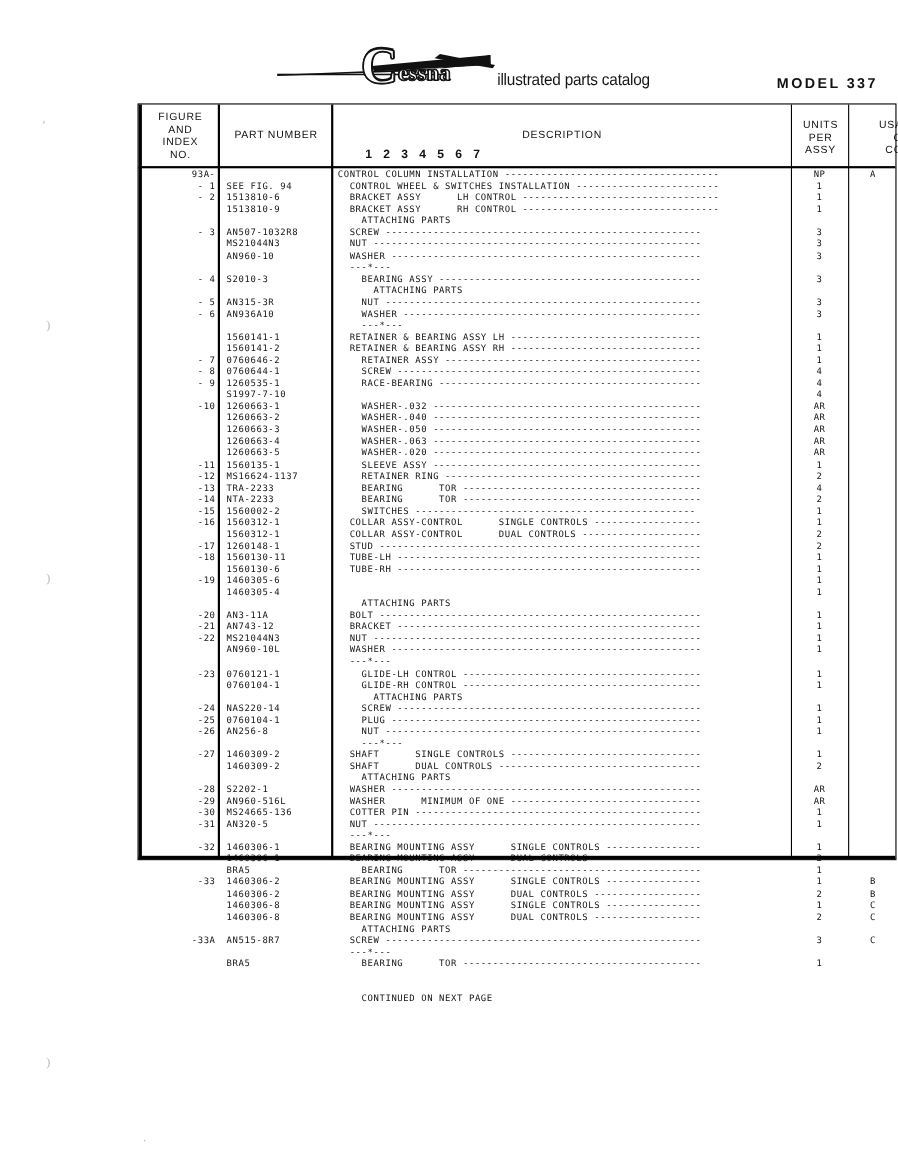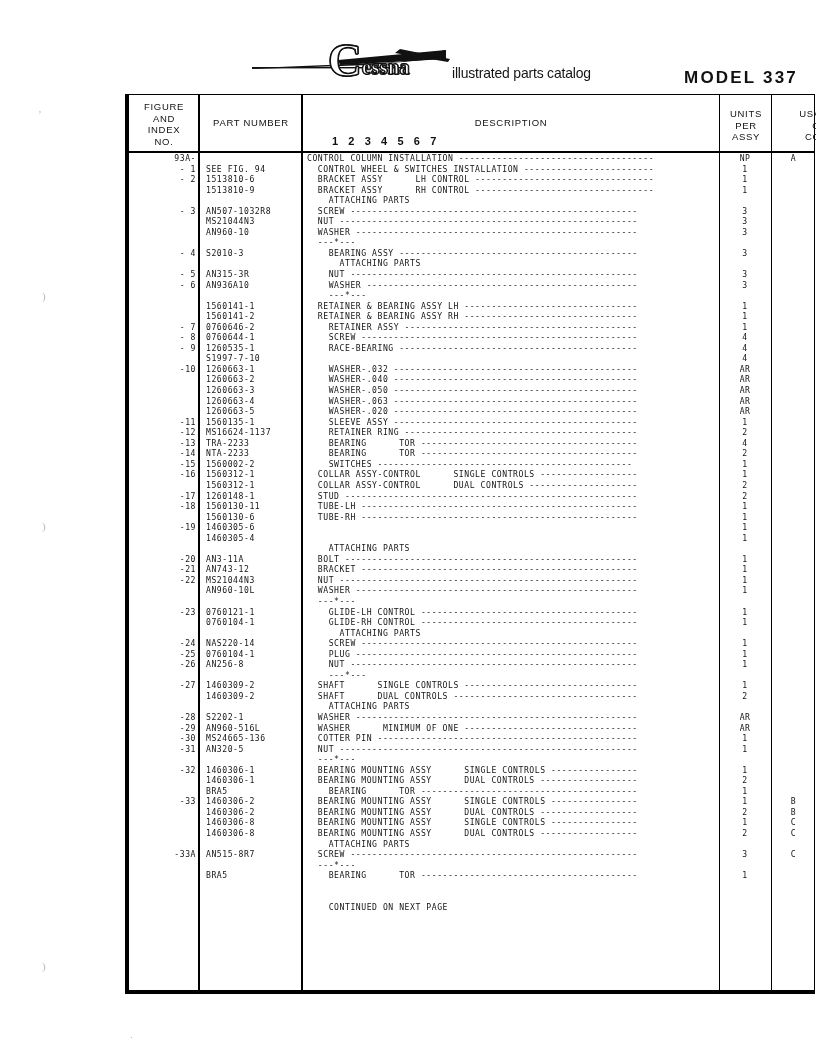--- a/index.html
+++ b/index.html
@@ -62,31 +62,31 @@
     font-weight: 400;
     letter-spacing: -0.2px;
     color: #141414;
     font-family: "Liberation Sans", sans-serif;
     transform: scaleX(0.93);
     transform-origin: left center;
   }
   .model-label {
     position: absolute;
     right: 18px; top: 30px;
-    font-size: 17px;
+    font-size: 13px;
     font-weight: 700;
     letter-spacing: 2.2px;
     color: #111;
   }
 
   
   .table-frame {
     position: absolute;
     left: 125px; top: 94px;
-    width: 690px; height: 900px;
+    width: 690px; height: 688px;
     border: 1px solid #000;
     box-sizing: border-box;
     background: #fff;
   }
   .table-frame::before {  
     content: "";
     position: absolute;
     left: 0; top: 0; bottom: 0;
     width: 3px; background: #000;
   }

